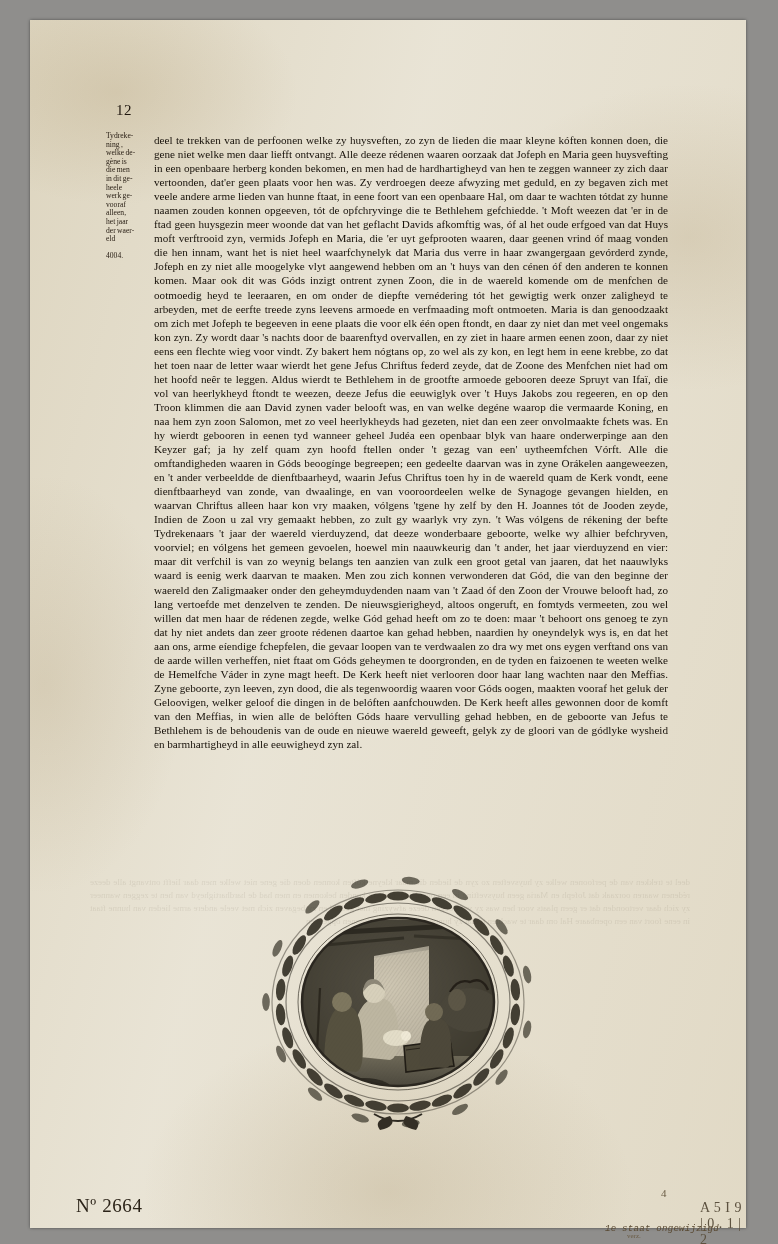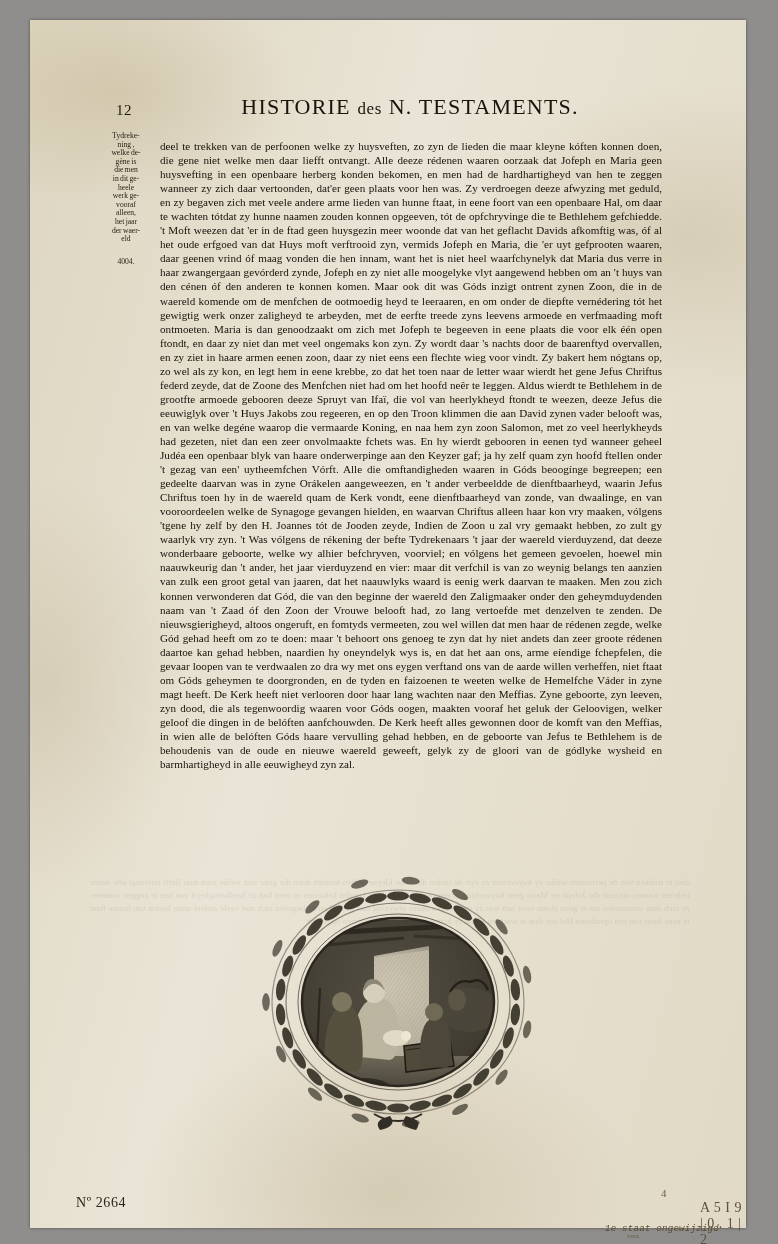--- a/index.html
+++ b/index.html
@@ -85,55 +85,55 @@
   }
 
   
   .margin-note {
     position: absolute;
     left: 76px; top: 112px;
     width: 40px;
     font-size: 7.6px;
     line-height: 8.6px;
     color: #2a2016;
-    text-align: center;
+    text-align: left;
     word-spacing: -0.5px;
   }
   .margin-note div { margin: 0; }
-  .margin-note .yr { margin-top: 14px; }
+  .margin-note .yr { margin-top: 8px; }
 
   
   .body-col {
     position: absolute;
     left: 122px; top: 111px;
     width: 518px;
     font-size: 11.15px;
     line-height: 14.05px;
     color: #17110a;
     text-align: justify;
     text-justify: inter-word;
     hyphens: none;
   }
   .body-col p {
-    margin: 8px;
+    margin: 2px;
     text-indent: 0;
   }
 
   
   .plate-wrap {
     position: absolute;
     left: 224px; top: 840px;
     width: 288px; height: 300px;
   }
 
   
   .annot-left {
     position: absolute;
     left: 46px; top: 1175px;
-    font-size: 14px;
+    font-size: 19px;
     color: #2b2318;
     font-family: "Liberation Serif", serif;
     letter-spacing: 0.6px;
   }
   .annot-right {
     position: absolute;
     left: 670px; top: 1180px;
     font-size: 14px;
     color: #5d5240;
     letter-spacing: 0.5px;
@@ -164,25 +164,20 @@
 <body>
 
 <div id="scan">
   <div id="sheet">
 
     <div id="showthrough">deel te trekken van de perfoonen welke zy huysveften zo zyn de lieden die maar kleyne kóften konnen doen die gene niet welke men daar liefft ontvangt alle deeze rédenen waaren oorzaak dat Jofeph en Maria geen huysvefting in een openbaare herberg konden bekomen en men had de hardhartigheyd van hen te zeggen wanneer zy zich daar vertoonden dat er geen plaats voor hen was zy verdroegen deeze afwyzing met geduld en zy begaven zich met veele andere arme lieden van hunne ftaat in eene foort van een openbaare Hal om daar te wachten tótdat zy hunne naamen zouden konnen opgeeven</div>
 
     <div id="content">
 
       <div class="folio">12</div>
-      <div class="head-title">
-        <span>HISTORIE</span>
-        <span class="sm">des</span>
-        <span>N. TESTAMENTS.</span>
-      </div>
 
       <div class="margin-note">
         <div>Tydreke-</div>
         <div>ning ,</div>
         <div>welke de-</div>
         <div>gène is</div>
         <div>die men</div>
         <div>in dit ge-</div>
         <div>heele</div>
         <div>werk ge-</div>

